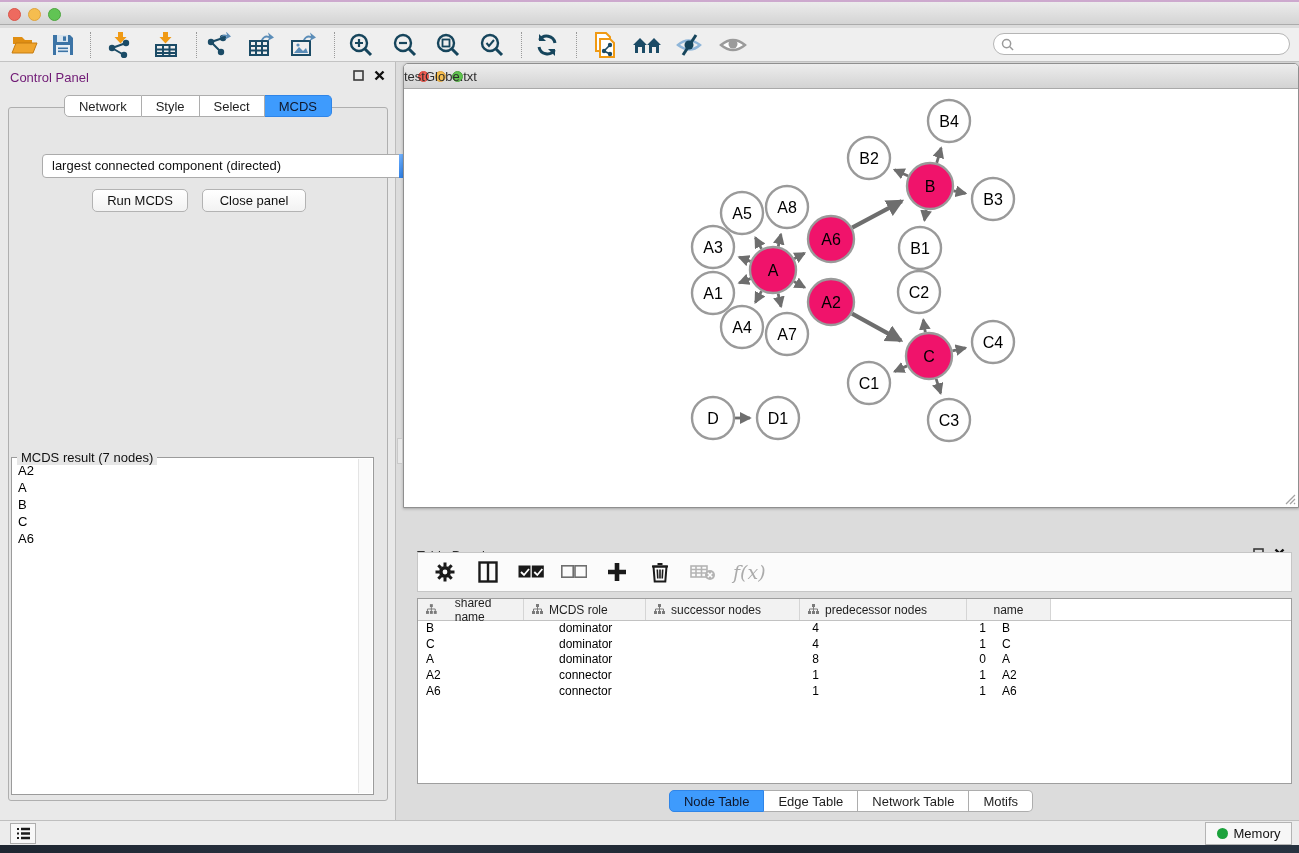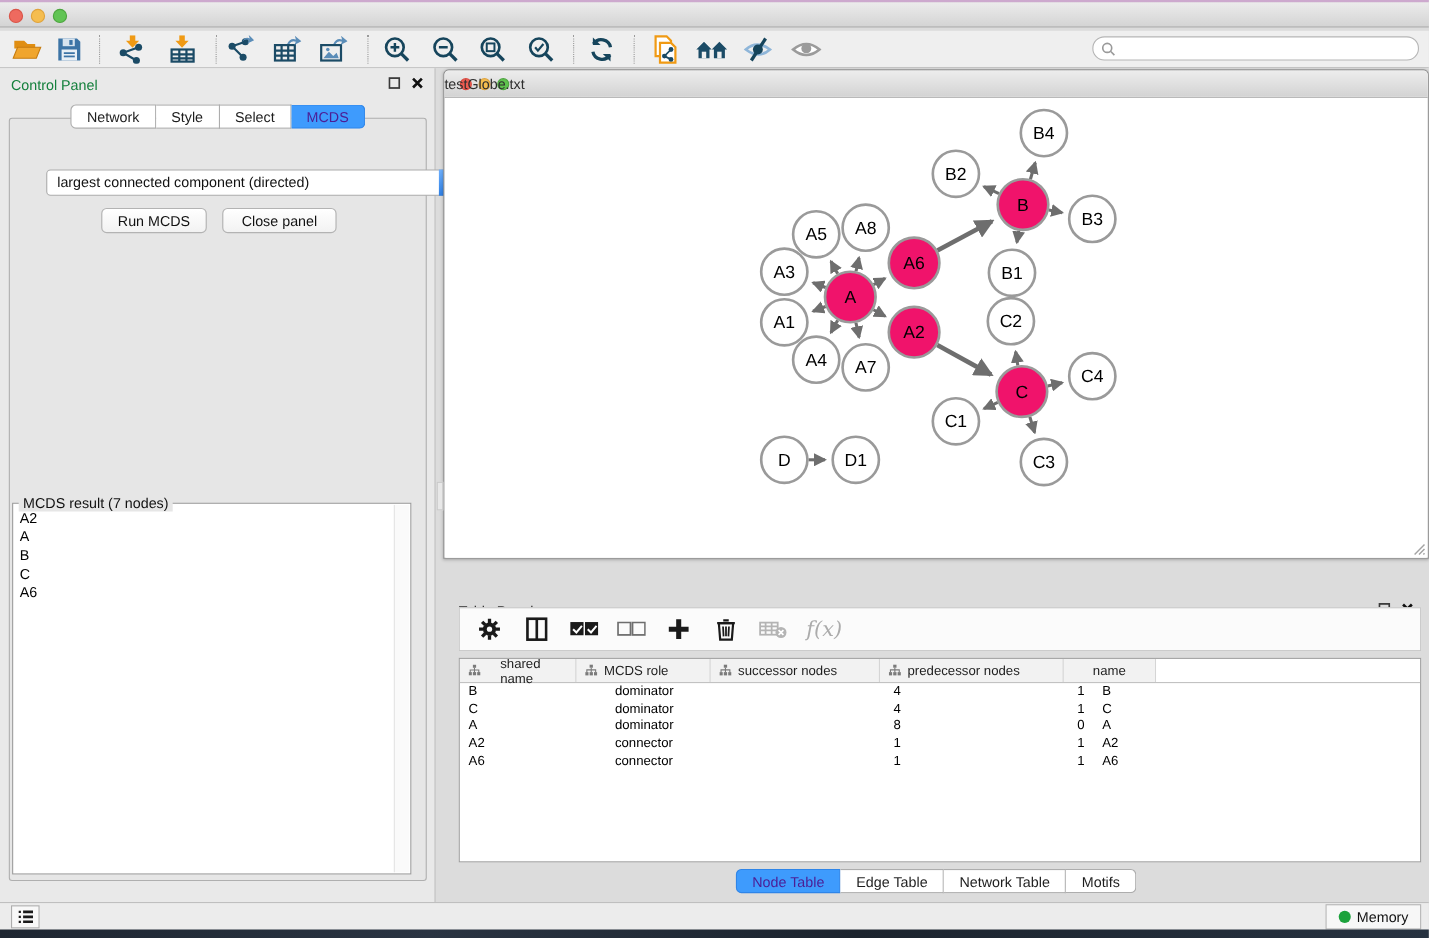--- a/index.html
+++ b/index.html
@@ -21,28 +21,28 @@
   .tdiv { position:absolute; top:4px; width:0; height:26px; border-left:1px dotted #9A9A9A; }
   .searchbox { position:absolute; left:993px; top:5px; width:297px; height:22px; background:#FFF; border:1px solid #B5B5B5; border-radius:12px; display:flex; align-items:center; padding-left:7px; }
   .searchbox input { border:none; outline:none; background:transparent; font-size:12px; width:260px; margin-left:4px; }
 
   
   .workspace { position:absolute; left:0; top:62px; width:1299px; height:758px; background:#DCDCDC; }
 
   
   .control-panel { position:absolute; left:0; top:0; width:396px; height:758px; background:#E9E9E9; border-right:1px solid #BDBDBD; }
   .panel-head { position:relative; height:28px; }
-  .panel-head .panel-title { position:absolute; left:10px; top:8px; font-size:13px; color:#15803d; }
+  .panel-head .panel-title { position:absolute; left:10px; top:8px; font-size:13px; color:#701a75; }
   .panel-head .panel-ctrls { position:absolute; right:10px; top:8px; display:flex; gap:10px; align-items:center; }
   .cp-pane { position:absolute; left:8px; top:45px; width:380px; height:694px; background:#E6E6E6; border:1px solid #AFAFAF; border-radius:3px; }
   .cp-tabs { position:absolute; left:0; top:33px; width:396px; display:flex; justify-content:center; z-index:3; }
   .tabseg { height:22px; padding:0 14px; font-size:13px; line-height:21px; background:#FFF; border:1px solid #ADADAD; border-left:none; color:#1E1E1E; }
   .tabseg:first-child { border-left:1px solid #ADADAD; border-radius:5px 0 0 5px; }
   .tabseg:last-child { border-radius:0 5px 5px 0; }
-  .tabseg.sel { background:#3E9BFD; border-color:#2F85E8; color:#4c1d95; }
+  .tabseg.sel { background:#3E9BFD; border-color:#2F85E8; color:#0f172a; }
 
   .opt-label { position:absolute; left:0; width:100%; top:73px; text-align:center; font-size:13px; color:#111; }
   .dropdown { position:absolute; left:42px; top:92px; width:378px; height:24px; background:#FFF; border:1px solid #ABABAB; border-radius:4px; font-size:13px; line-height:22px; padding-left:9px; color:#111; }
   .dropdown .stepper { position:absolute; right:0px; top:-1px; width:20px; height:24px; border-radius:0 4px 4px 0; background:linear-gradient(#6FB1FF,#2E7FE4); display:flex; flex-direction:column; align-items:center; justify-content:center; gap:2px; }
   .cp-btn { position:absolute; top:127px; height:23px; background:linear-gradient(#FFFFFF,#F2F2F2); border:1px solid #B3B3B3; border-radius:5px; font-size:13px; color:#111; padding:0 14px; }
   .cp-btn.run { left:92px; width:96px; }
   .cp-btn.closep { left:202px; width:104px; }
 
   .result-box { position:absolute; left:11px; top:395px; width:363px; height:338px; border:1px solid #9B9B9B; background:#FFF; }
   .result-legend { position:absolute; left:5px; top:-8px; background:#E6E6E6; padding:0 4px; font-size:13px; color:#111; }

